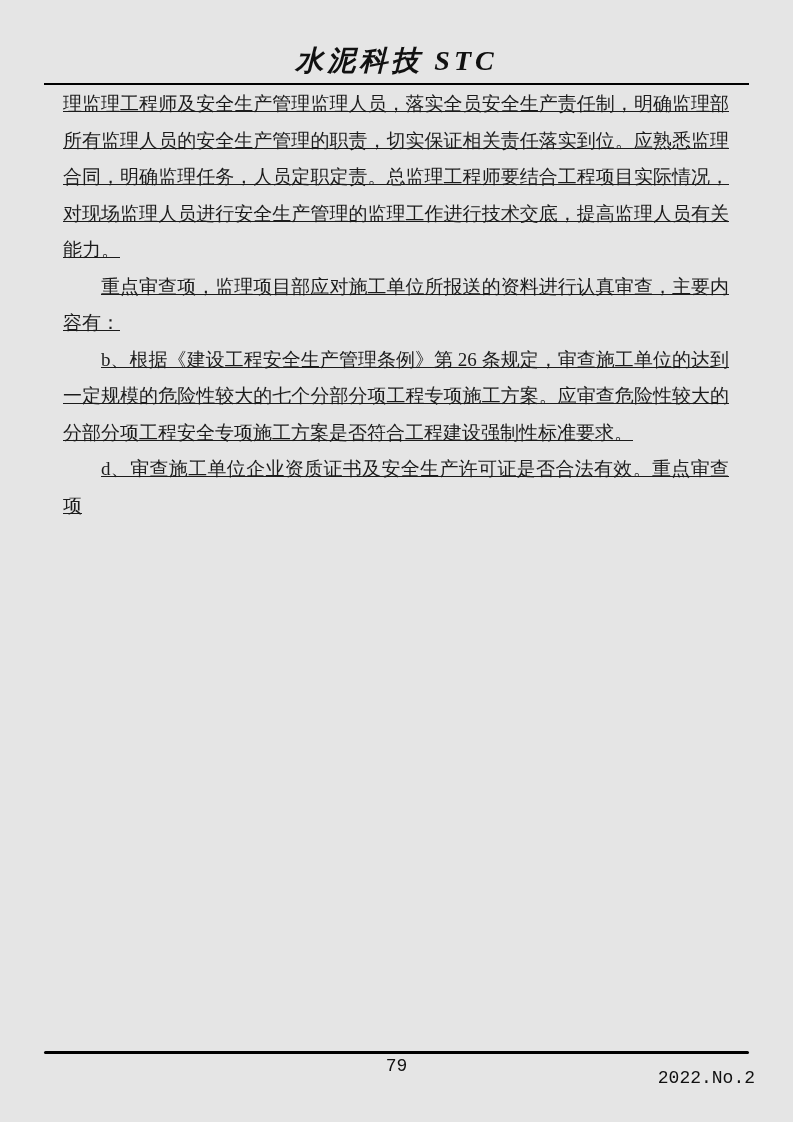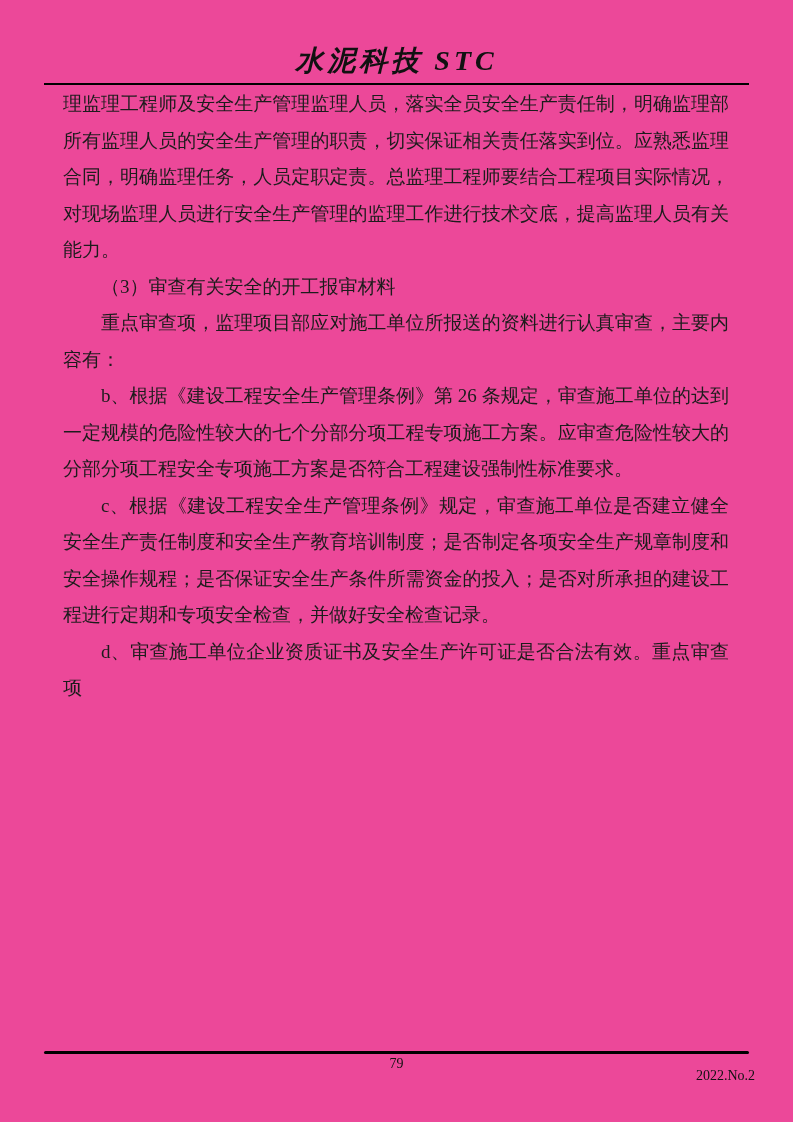--- a/index.html
+++ b/index.html
@@ -4,21 +4,21 @@
 <style>
   html, body {
     margin: 0;
     padding: 0;
     background: #ffffff;
   }
   .page {
     position: relative;
     width: 793px;
     height: 1122px;
-    background: #ec4899;
+    background: #e5e5e5;
     overflow: hidden;
     font-family: "Liberation Serif", "DejaVu Serif", serif;
     color: #1c1c1c;
   }
 
   
   .header {
     position: absolute;
     top: 0;
     left: 0;
@@ -44,20 +44,21 @@
   
   .content {
     position: absolute;
     top: 86px;
     left: 63px;
     width: 666px;
     font-size: 19px;
     line-height: 36.5px;
     text-align: justify;
     text-justify: inter-ideograph;
+    text-decoration: underline;
   }
   .content p {
     margin: 0;
     padding: 0;
   }
   .content p.indent {
     text-indent: 2em;
   }
 
   
@@ -70,22 +71,22 @@
   .footer-rule {
     width: 705px;
     height: 3px;
     background: #000000;
     border-radius: 2px;
   }
   .footer-row {
     position: relative;
     height: 22px;
     margin-top: 2px;
-    font-family: Liberation Serif, serif;
-    font-size: 14px;
+    font-family: Liberation Mono, monospace;
+    font-size: 18px;
     color: #111111;
   }
   .page-num {
     position: absolute;
     left: 50%;
     transform: translateX(-50%);
     top: 0;
   }
   .issue {
     position: absolute;
@@ -99,24 +100,22 @@
 
 <div class="page">
 
   <div class="header">
     <div class="journal-title">水泥科技 STC</div>
     <div class="header-rule"></div>
   </div>
 
   <div class="content">
     <p>理监理工程师及安全生产管理监理人员，落实全员安全生产责任制，明确监理部所有监理人员的安全生产管理的职责，切实保证相关责任落实到位。应熟悉监理合同，明确监理任务，人员定职定责。总监理工程师要结合工程项目实际情况，对现场监理人员进行安全生产管理的监理工作进行技术交底，提高监理人员有关能力。</p>
-    <p class="indent">（3）审查有关安全的开工报审材料</p>
     <p class="indent">重点审查项，监理项目部应对施工单位所报送的资料进行认真审查，主要内容有：</p>
     <p class="indent">b、根据《建设工程安全生产管理条例》第 26 条规定，审查施工单位的达到一定规模的危险性较大的七个分部分项工程专项施工方案。应审查危险性较大的分部分项工程安全专项施工方案是否符合工程建设强制性标准要求。</p>
-    <p class="indent">c、根据《建设工程安全生产管理条例》规定，审查施工单位是否建立健全安全生产责任制度和安全生产教育培训制度；是否制定各项安全生产规章制度和安全操作规程；是否保证安全生产条件所需资金的投入；是否对所承担的建设工程进行定期和专项安全检查，并做好安全检查记录。</p>
     <p class="indent">d、审查施工单位企业资质证书及安全生产许可证是否合法有效。重点审查项</p>
   </div>
 
   <div class="footer">
     <div class="footer-rule"></div>
     <div class="footer-row">
       <span class="page-num">79</span>
       <span class="issue">2022.No.2</span>
     </div>
   </div>

